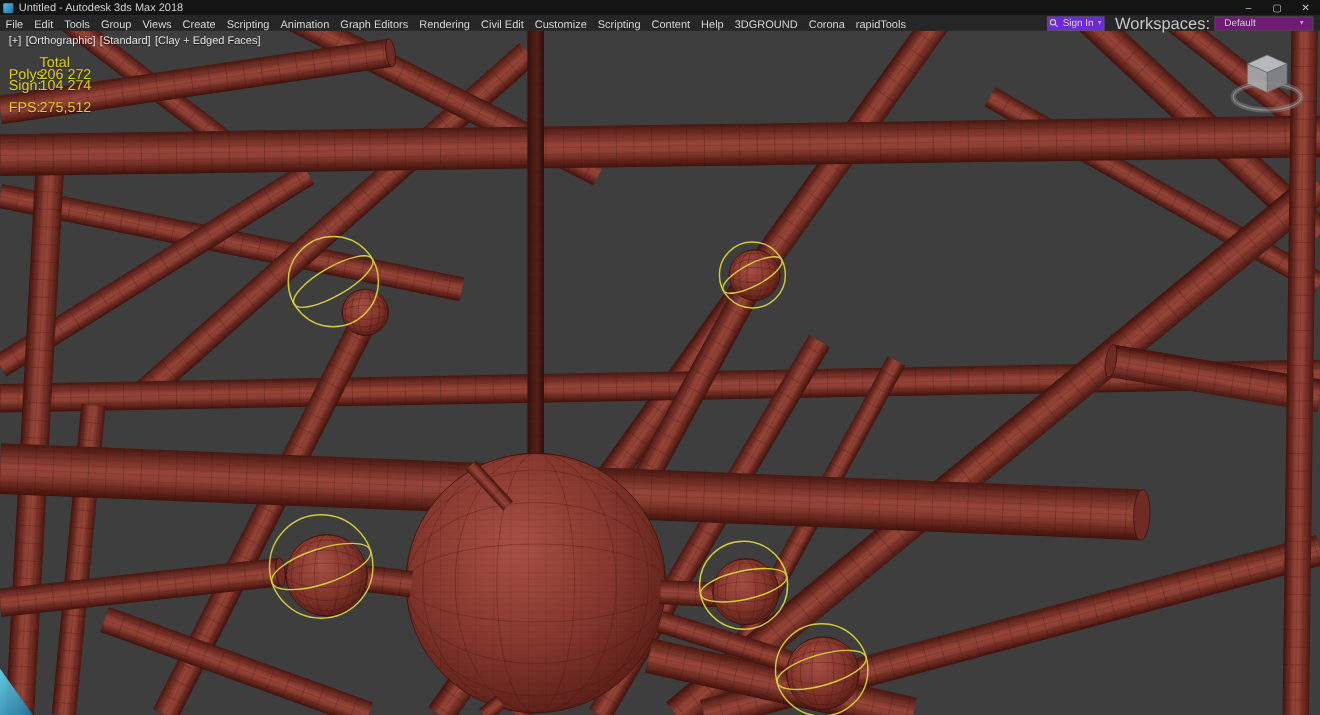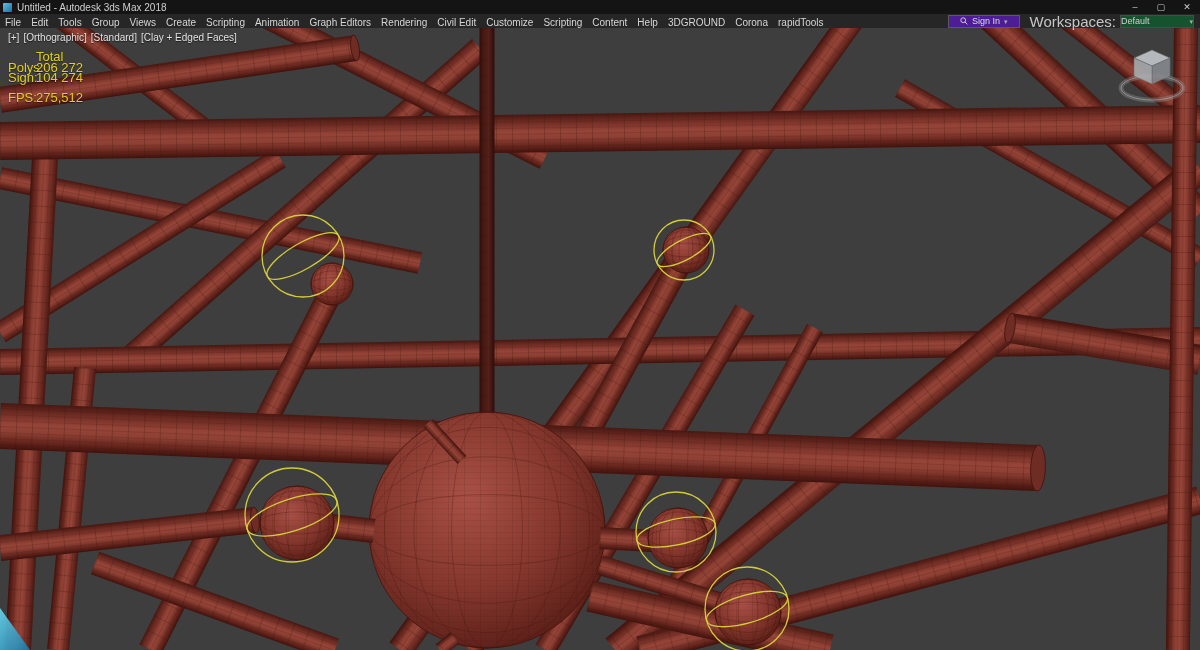--- a/index.html
+++ b/index.html
@@ -14,27 +14,27 @@
   .title-text{flex:0 1 auto;white-space:nowrap;text-align:right;}
   .win-btns{margin-left:auto;display:flex;height:100%;}
   .win-btn{width:26px;display:flex;align-items:center;justify-content:center;
            font-size:9px;color:#cccccc;cursor:default;}
 
   .menubar{position:absolute;top:14px;left:0;right:0;height:14px;background:#262626;
            display:flex;align-items:center;color:#d6d6d6;font-size:10px;z-index:30;}
   .menu-items{display:flex;height:100%;}
   .menu-item{padding:8px 5px;display:flex;align-items:center;white-space:nowrap;}
   .menu-right{margin-left:auto;display:flex;align-items:center;}
-  .signin{display:flex;align-items:center;gap:4px;border:1px solid #5a5a5a;background:#4c1d95;
-          height:11px;padding:0 11px;font-size:9px;color:#dddddd;margin-right:10px;}
+  .signin{display:flex;align-items:center;gap:4px;border:1px solid #5a5a5a;background:#6d28d9;
+          height:11px;padding:0 1px;font-size:9px;color:#dddddd;margin-right:10px;}
   .caret{font-size:7px;color:#aaaaaa;line-height:1;}
   .ws-label{font-size:15px;color:#c6c6c6;margin-right:4px;white-space:nowrap;}
-  .workspace-select{border:1px solid #4a4a4a;background:#14532d;color:#d0d0d0;width:72px;
+  .workspace-select{border:1px solid #4a4a4a;background:#701a75;color:#d0d0d0;width:72px;
           height:11px;font-size:9px;display:flex;align-items:center;
-          justify-content:space-between;padding:0 0;margin-right:6px;}
+          justify-content:space-between;padding:0 8px;margin-right:6px;}
 
   
   .viewport{position:absolute;top:28px;left:0;width:1200px;height:622px;background:#3e3e3e;}
   #scene{position:absolute;top:0;left:0;}
   .vp-label{position:absolute;top:4px;left:8px;display:flex;gap:4px;color:#e2e2e2;
             font-size:10px;text-shadow:0 1px 1px rgba(0,0,0,.6);z-index:5;}
   .vp-seg{white-space:nowrap;}
   .stats{position:absolute;top:24px;left:8px;font-size:13px;line-height:10.5px;z-index:5;
          color:#e2ce1e;text-shadow:0 1px 1px rgba(0,0,0,.5);}
   .srow{display:grid;grid-template-columns:28px auto;}

